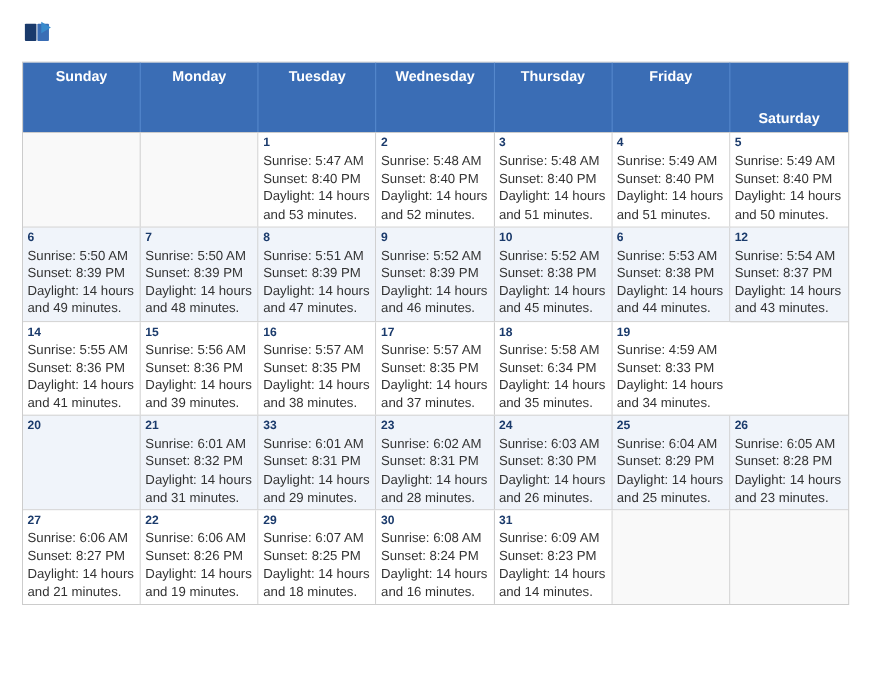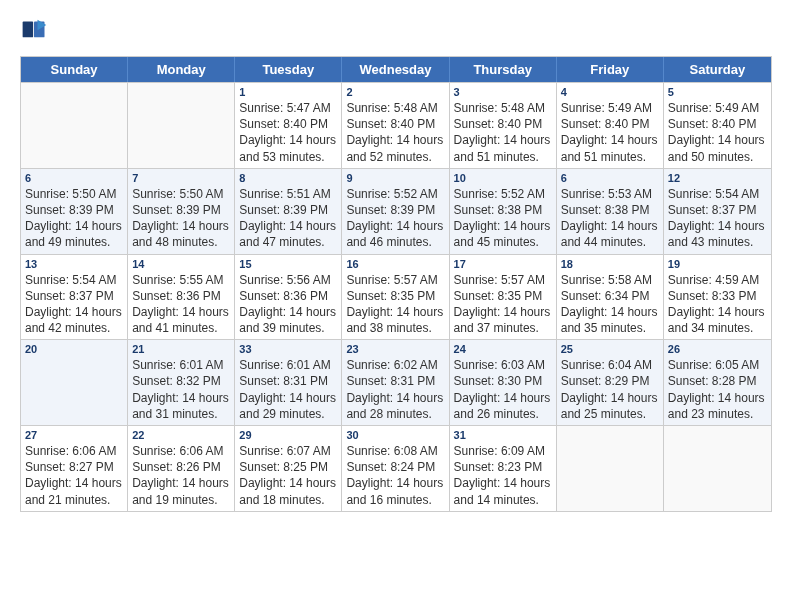--- a/index.html
+++ b/index.html
@@ -64,21 +64,21 @@
       background: #3a6db5;
     }
     .cal-header-cell {
       color: #fff;
       font-size: 13px;
       font-weight: bold;
       text-align: center;
       padding: 5px 2px;
       border-right: 1px solid #5588cc;
     }
-    .cal-header-cell:last-child { border-right: none; }
+    .cal-header-cell:last-child { border-right: none; margin-top: 38px; }
     .cal-body {
       flex: 1;
       display: flex;
       flex-direction: column;
     }
     .cal-row {
       display: grid;
       grid-template-columns: repeat(7, 1fr);
       flex: 1;
       border-top: 1px solid #ccc;
@@ -216,26 +216,20 @@
           </div>
           <div class="cal-cell">
             <div class="day-num">12</div>
             <div class="cell-text">Sunrise: 5:54 AM
 Sunset: 8:37 PM
 Daylight: 14 hours and 43 minutes.</div>
           </div>
         </div>
         <div class="cal-row">
           <div class="cal-cell">
-            <div class="day-num">13</div>
-            <div class="cell-text">Sunrise: 5:54 AM
-Sunset: 8:37 PM
-Daylight: 14 hours and 42 minutes.</div>
-          </div>
-          <div class="cal-cell">
             <div class="day-num">14</div>
             <div class="cell-text">Sunrise: 5:55 AM
 Sunset: 8:36 PM
 Daylight: 14 hours and 41 minutes.</div>
           </div>
           <div class="cal-cell">
             <div class="day-num">15</div>
             <div class="cell-text">Sunrise: 5:56 AM
 Sunset: 8:36 PM
 Daylight: 14 hours and 39 minutes.</div>

